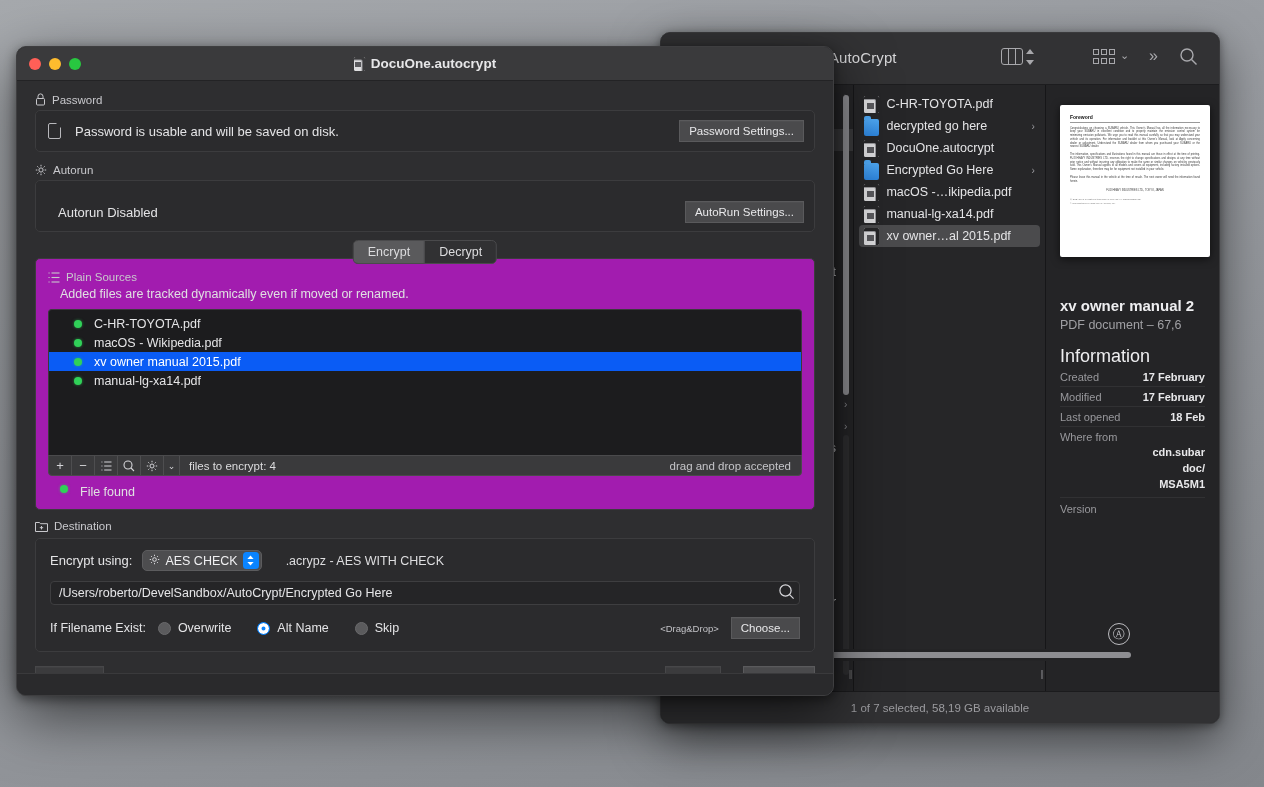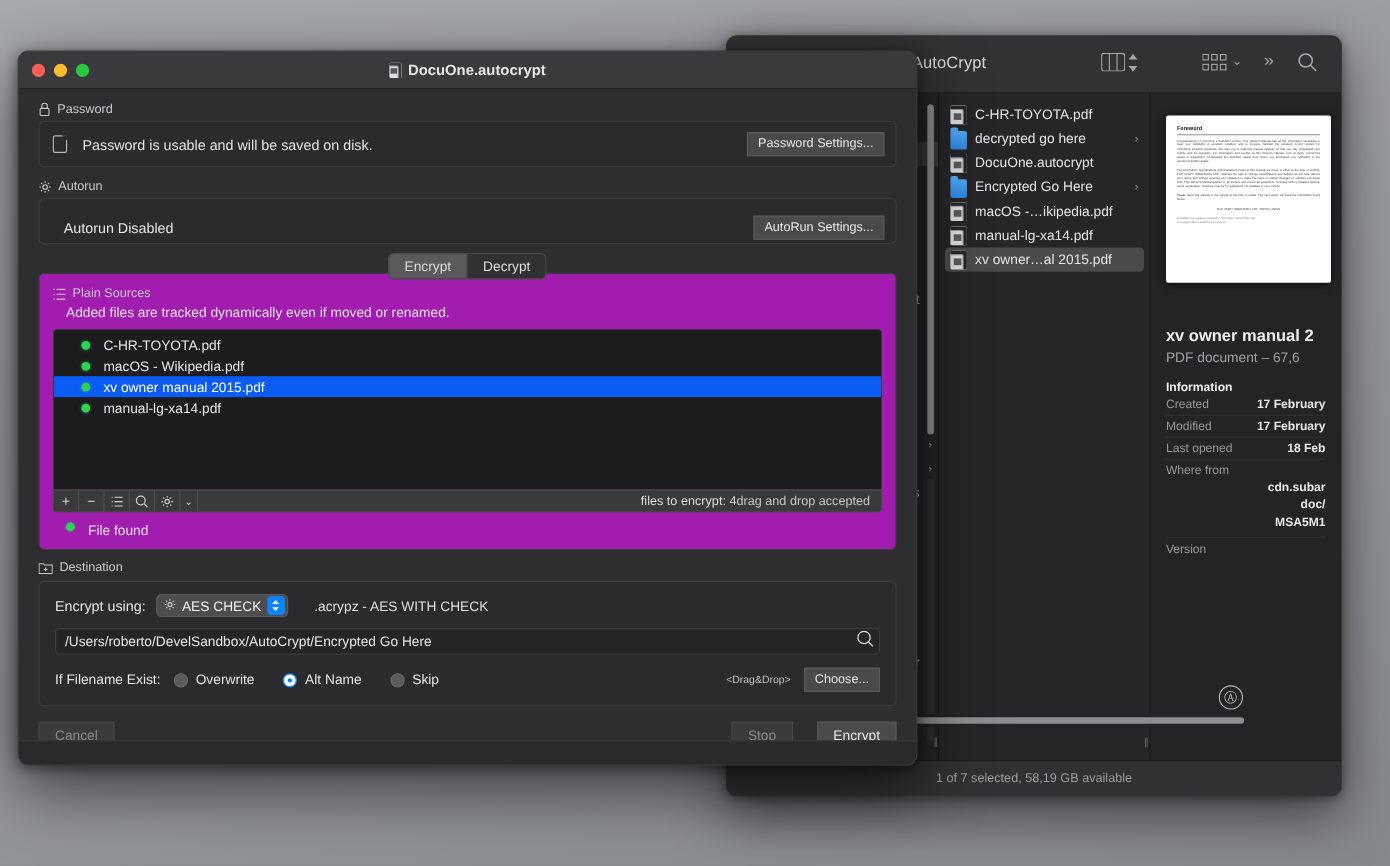--- a/index.html
+++ b/index.html
@@ -149,21 +149,21 @@
 
   #pv-name {
     margin-top: 40px;
     font-size: 15px; font-weight: bold; color: #eeeef0;
     white-space: nowrap;
   }
   #pv-sub {
     margin-top: 4px; font-size: 12.5px; color: #a0a0a4; white-space: nowrap;
   }
   #pv-info-head {
-    margin-top: 14px; font-size: 11px; font-weight: bold; color: #eeeef0;
+    margin-top: 14px; font-size: 18px; font-weight: normal; color: #eeeef0;
   }
   .pv-kv {
     display: flex; justify-content: space-between;
     padding: 3.5px 0;
     font-size: 11px;
     border-bottom: 0.5px solid #313133;
     white-space: nowrap;
   }
   .pv-kv .k { color: #98989c; }
   .pv-kv .v { color: #e8e8ea; font-weight: bold; }
@@ -282,21 +282,21 @@
     border-radius: 0;
     color: #e8e8ea;
     font-size: 11.5px;
     padding: 4px 9px;
     font-family: "Liberation Sans", sans-serif;
     box-shadow: 0 0.5px 0 rgba(255,255,255,0.06) inset;
     cursor: default;
   }
 
   #ar-panel {
-    height: 42px;
+    height: 52px;
     display: flex; align-items: center;
     padding: 12px 10px 0 22px;
     margin-bottom: 8px;
   }
   #ar-text { flex: 1 1 auto; font-size: 13px; color: #e4e4e6; }
 
   
   #tabs-wrap { position: relative; height: 12px; }
   #tabs {
     position: absolute; left: 50%; transform: translateX(-50%);
@@ -354,21 +354,21 @@
     display: flex; align-items: center;
     font-size: 11.5px; color: #dcdcde;
   }
   .tb-btn {
     width: 23px; height: 100%;
     display: flex; align-items: center; justify-content: center;
     border-right: 0.5px solid #4e4e50;
     color: #d4d4d8; font-size: 13px;
   }
   .tb-btn.narrow { width: 16px; font-size: 9px; }
-  #tb-count { padding-left: 9px; flex: 1 1 auto; text-align: right; }
+  #tb-count { padding-left: 9px; flex: 1 1 auto; }
   #tb-dnd { padding-right: 10px; color: #c4c4c8; }
 
   #file-found {
     display: flex; 
     margin-top: 9px; padding-left: 12px;
     font-size: 12.5px; color: #e0e0e2;
   }
 
   #dest-panel {
     background: #2b2b2d;

